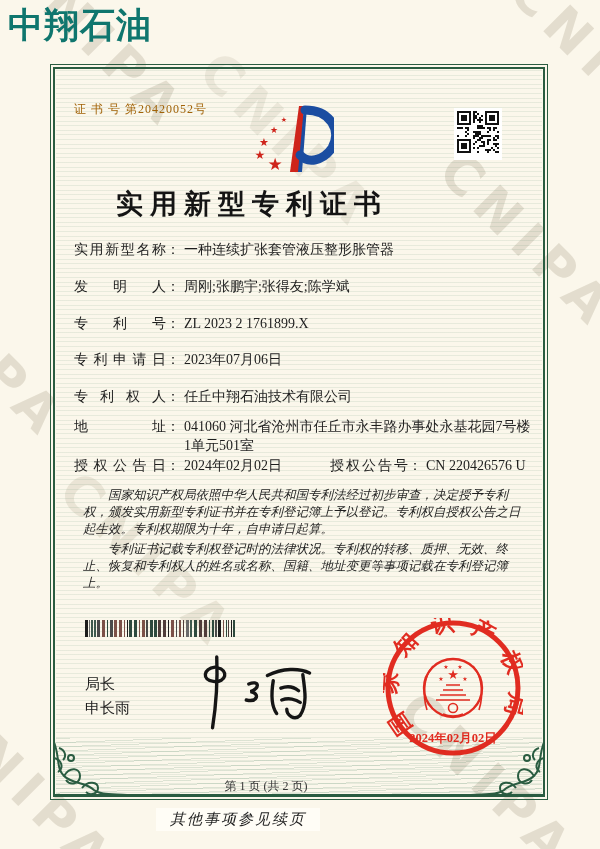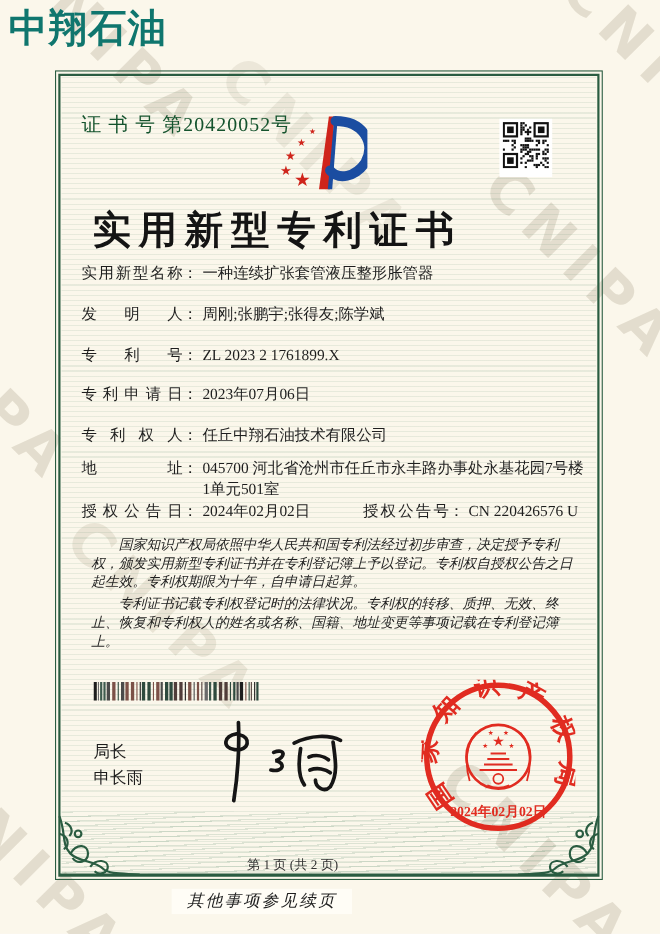--- a/index.html
+++ b/index.html
@@ -16,25 +16,25 @@
   
   .frame{position:absolute;z-index:2;left:50px;top:64px;width:498px;height:736px;
          border:1px solid #2a5c41;box-sizing:border-box;}
   .frame-inner{position:absolute;inset:2px;border:2px solid #2a5c41;border-bottom-width:3px;}
   .waves{position:absolute;inset:5px;
          background:repeating-linear-gradient(180deg, rgba(58,118,84,.10) 0 1px, transparent 1px 4.6px);}
   .waves2{position:absolute;left:5px;right:5px;bottom:5px;height:56px;
          background:repeating-linear-gradient(178deg, rgba(58,118,84,.16) 0 1px, transparent 1px 4.2px);}
   .logo{position:absolute;z-index:3;left:8px;top:2px;font-family:"DejaVu Sans",sans-serif;
         font-weight:900;font-size:35px;letter-spacing:1px;color:#0f766e;}
-  .certno{position:absolute;z-index:3;left:74px;top:101px;font-size:18px;letter-spacing:1px;color:#14532d;}
+  .certno{position:absolute;z-index:3;left:74px;top:101px;font-size:12px;letter-spacing:1px;color:#a16207;}
   .emblem{position:absolute;z-index:3;left:250px;top:98px;}
   .qrbox{position:absolute;z-index:3;left:454px;top:108px;background:#fff;padding:3px;}
   .title{position:absolute;z-index:3;left:50px;top:186px;width:404px;text-align:center;
-         font-size:35px;font-weight:bold;letter-spacing:7px;color:#141414;}
+         font-size:27px;font-weight:bold;letter-spacing:7px;color:#141414;}
   .frow{position:absolute;z-index:3;left:74px;width:460px;font-size:14px;color:#1e1e1e;line-height:19px;}
   .flabel{display:inline-block;width:92px;text-align:justify;text-align-last:justify;vertical-align:top;}
   .fcolon{display:inline-block;vertical-align:top;}
   .fvalue{display:inline-block;width:350px;vertical-align:top;margin-left:4px;}
   .r0{top:240px}.r1{top:277px}.r2{top:314px}.r3{top:350px}.r4{top:387px}.r5{top:417px}.r6{top:456px}
   .fright{position:absolute;left:256px;top:0;}
   .fright .flabel{width:78px;}
   .paras{position:absolute;z-index:3;left:71px;top:487px;width:458px;font-size:12.5px;
          line-height:16.8px;color:#1f1f1f;font-style:italic;}
   .paras p{margin:0 0 4px 12px;text-indent:2em;}
@@ -208,21 +208,21 @@
   <div class="frow r2">
     <span class="flabel">专利号</span><span class="fcolon">：</span><span class="fvalue">ZL 2023 2 1761899.X</span>
   </div>
   <div class="frow r3">
     <span class="flabel">专利申请日</span><span class="fcolon">：</span><span class="fvalue">2023年07月06日</span>
   </div>
   <div class="frow r4">
     <span class="flabel">专利权人</span><span class="fcolon">：</span><span class="fvalue">任丘中翔石油技术有限公司</span>
   </div>
   <div class="frow r5">
-    <span class="flabel">地址</span><span class="fcolon">：</span><span class="fvalue">045700 河北省沧州市任丘市永丰路办事处永基花园7号楼1单元501室</span>
+    <span class="flabel">地址</span><span class="fcolon">：</span><span class="fvalue">041060 河北省沧州市任丘市永丰路办事处永基花园7号楼1单元501室</span>
   </div>
   <div class="frow r6">
     <span class="flabel">授权公告日</span><span class="fcolon">：</span><span style="margin-left:4px">2024年02月02日</span>
     <span class="fright">
       <span class="flabel">授权公告号</span><span class="fcolon">：</span><span style="margin-left:4px">CN 220426576 U</span>
     </span>
   </div>
 
   <div class="paras">
     <p>国家知识产权局依照中华人民共和国专利法经过初步审查，决定授予专利权，颁发实用新型专利证书并在专利登记簿上予以登记。专利权自授权公告之日起生效。专利权期限为十年，自申请日起算。</p>

